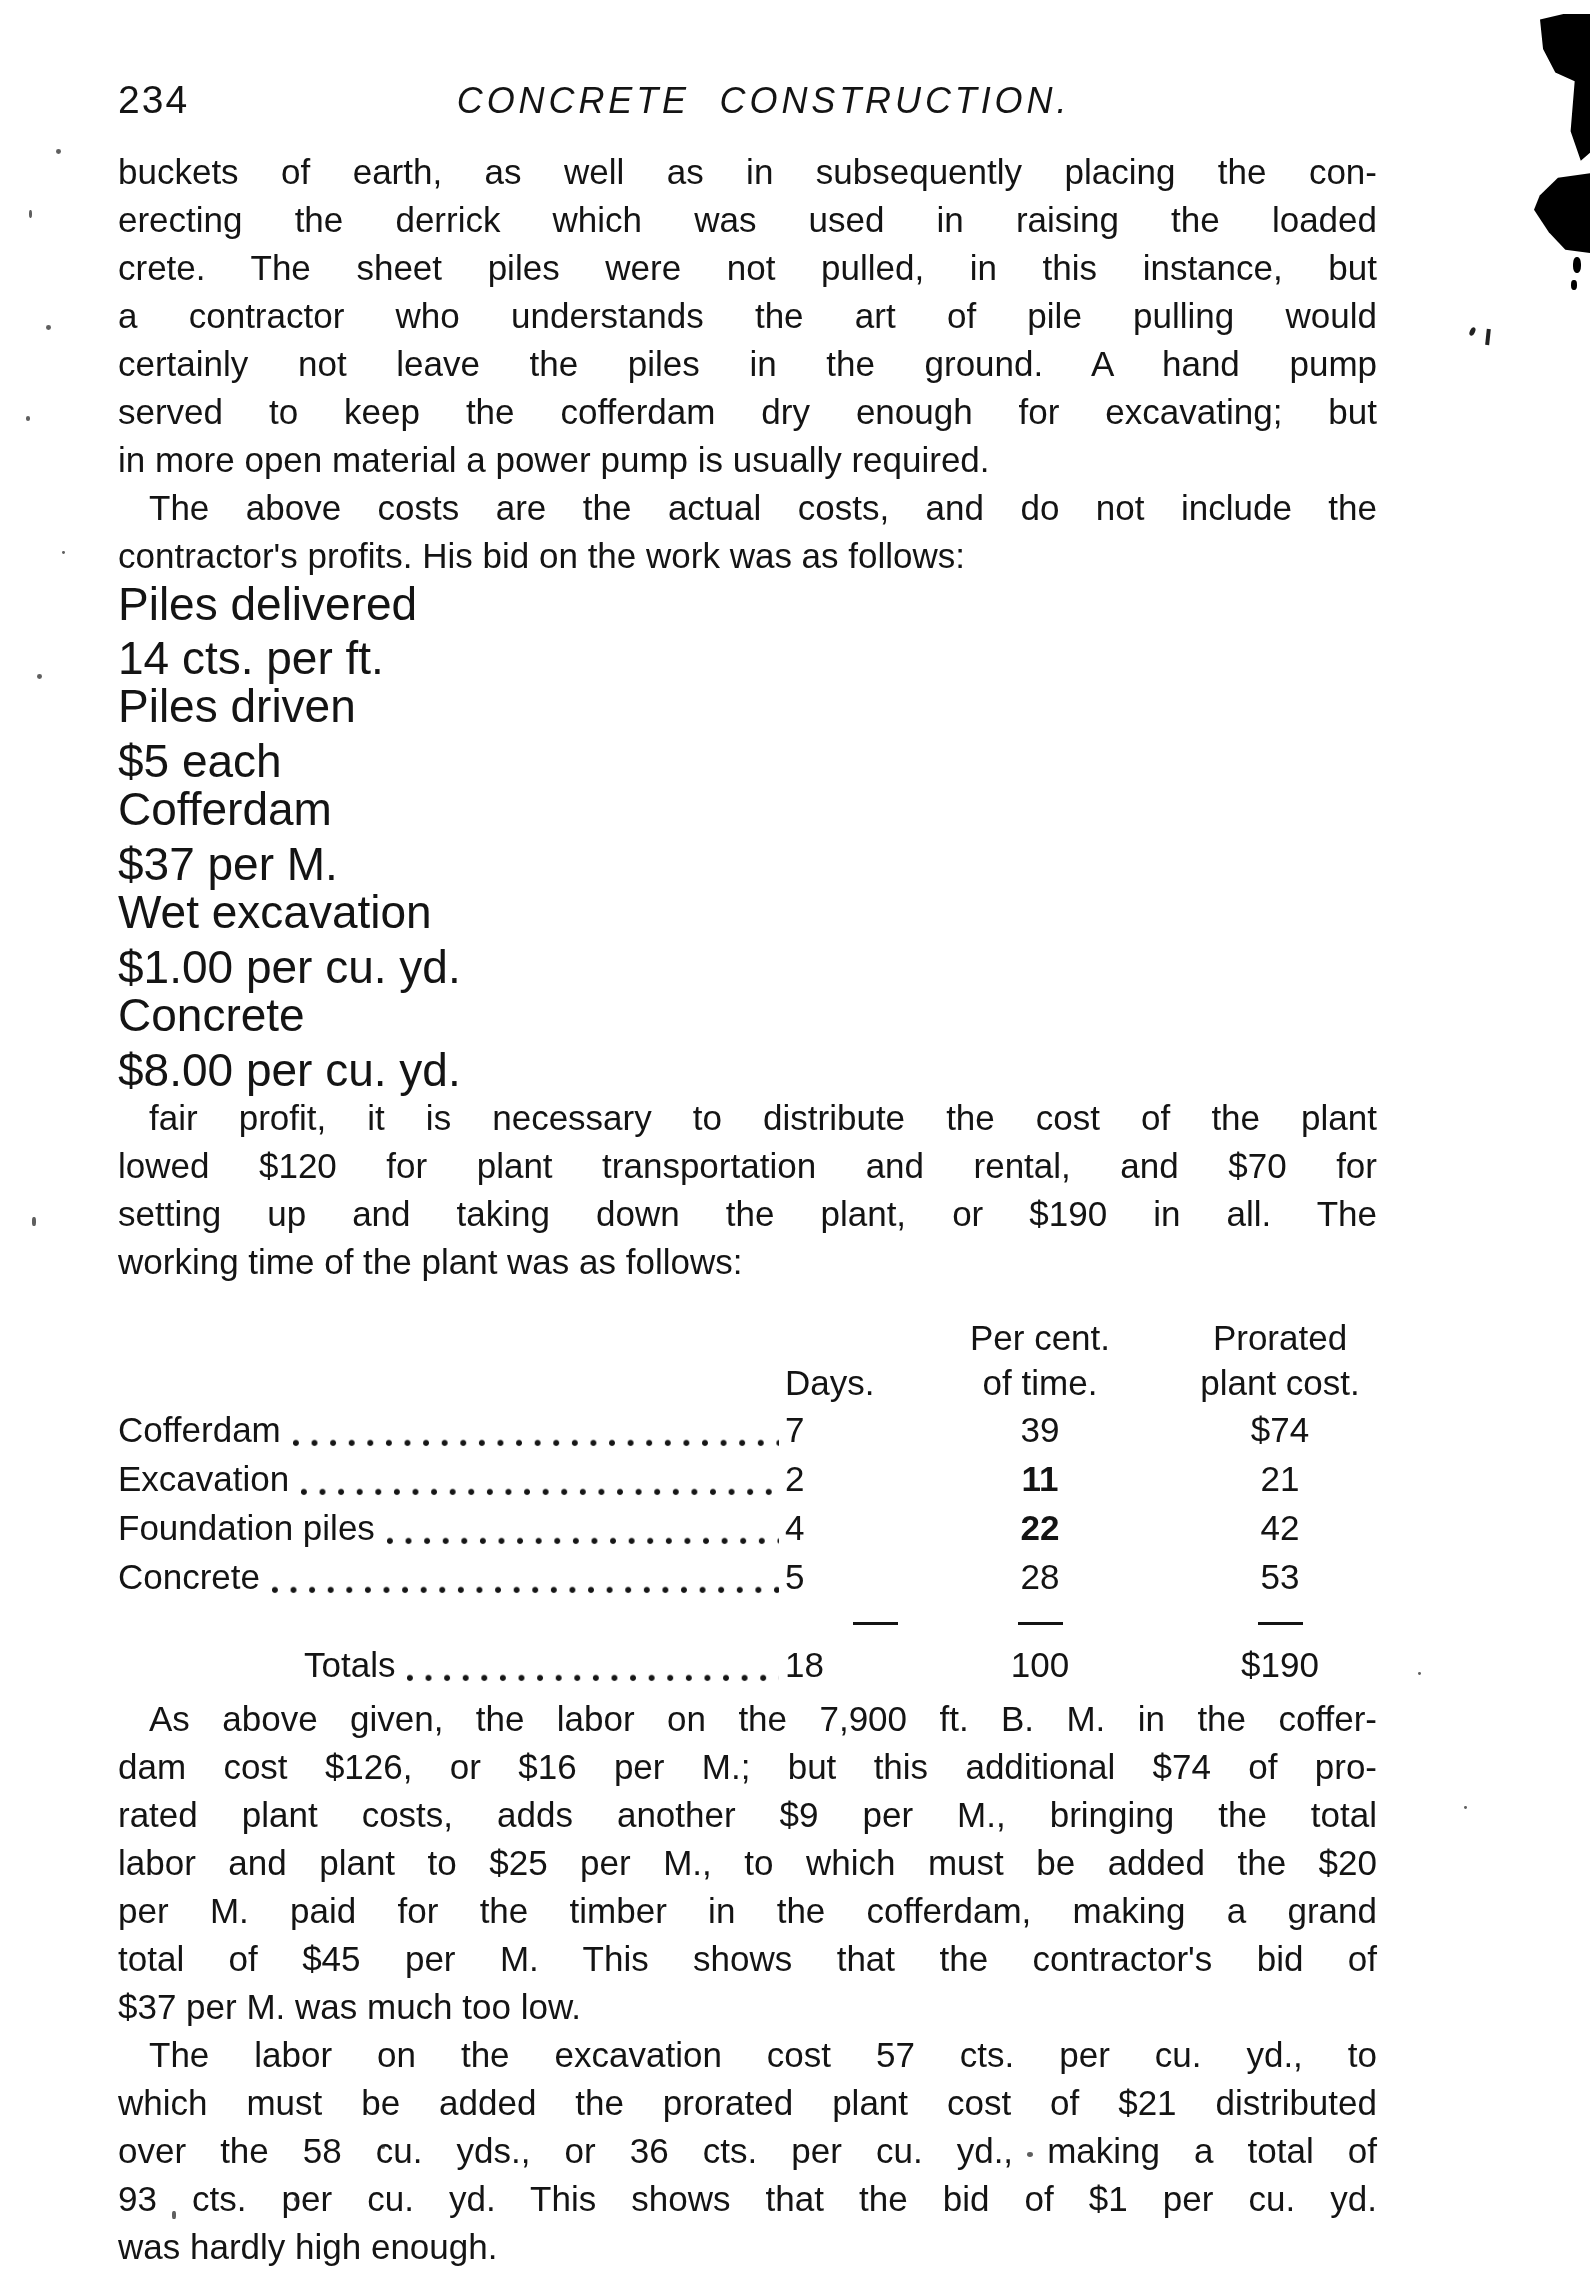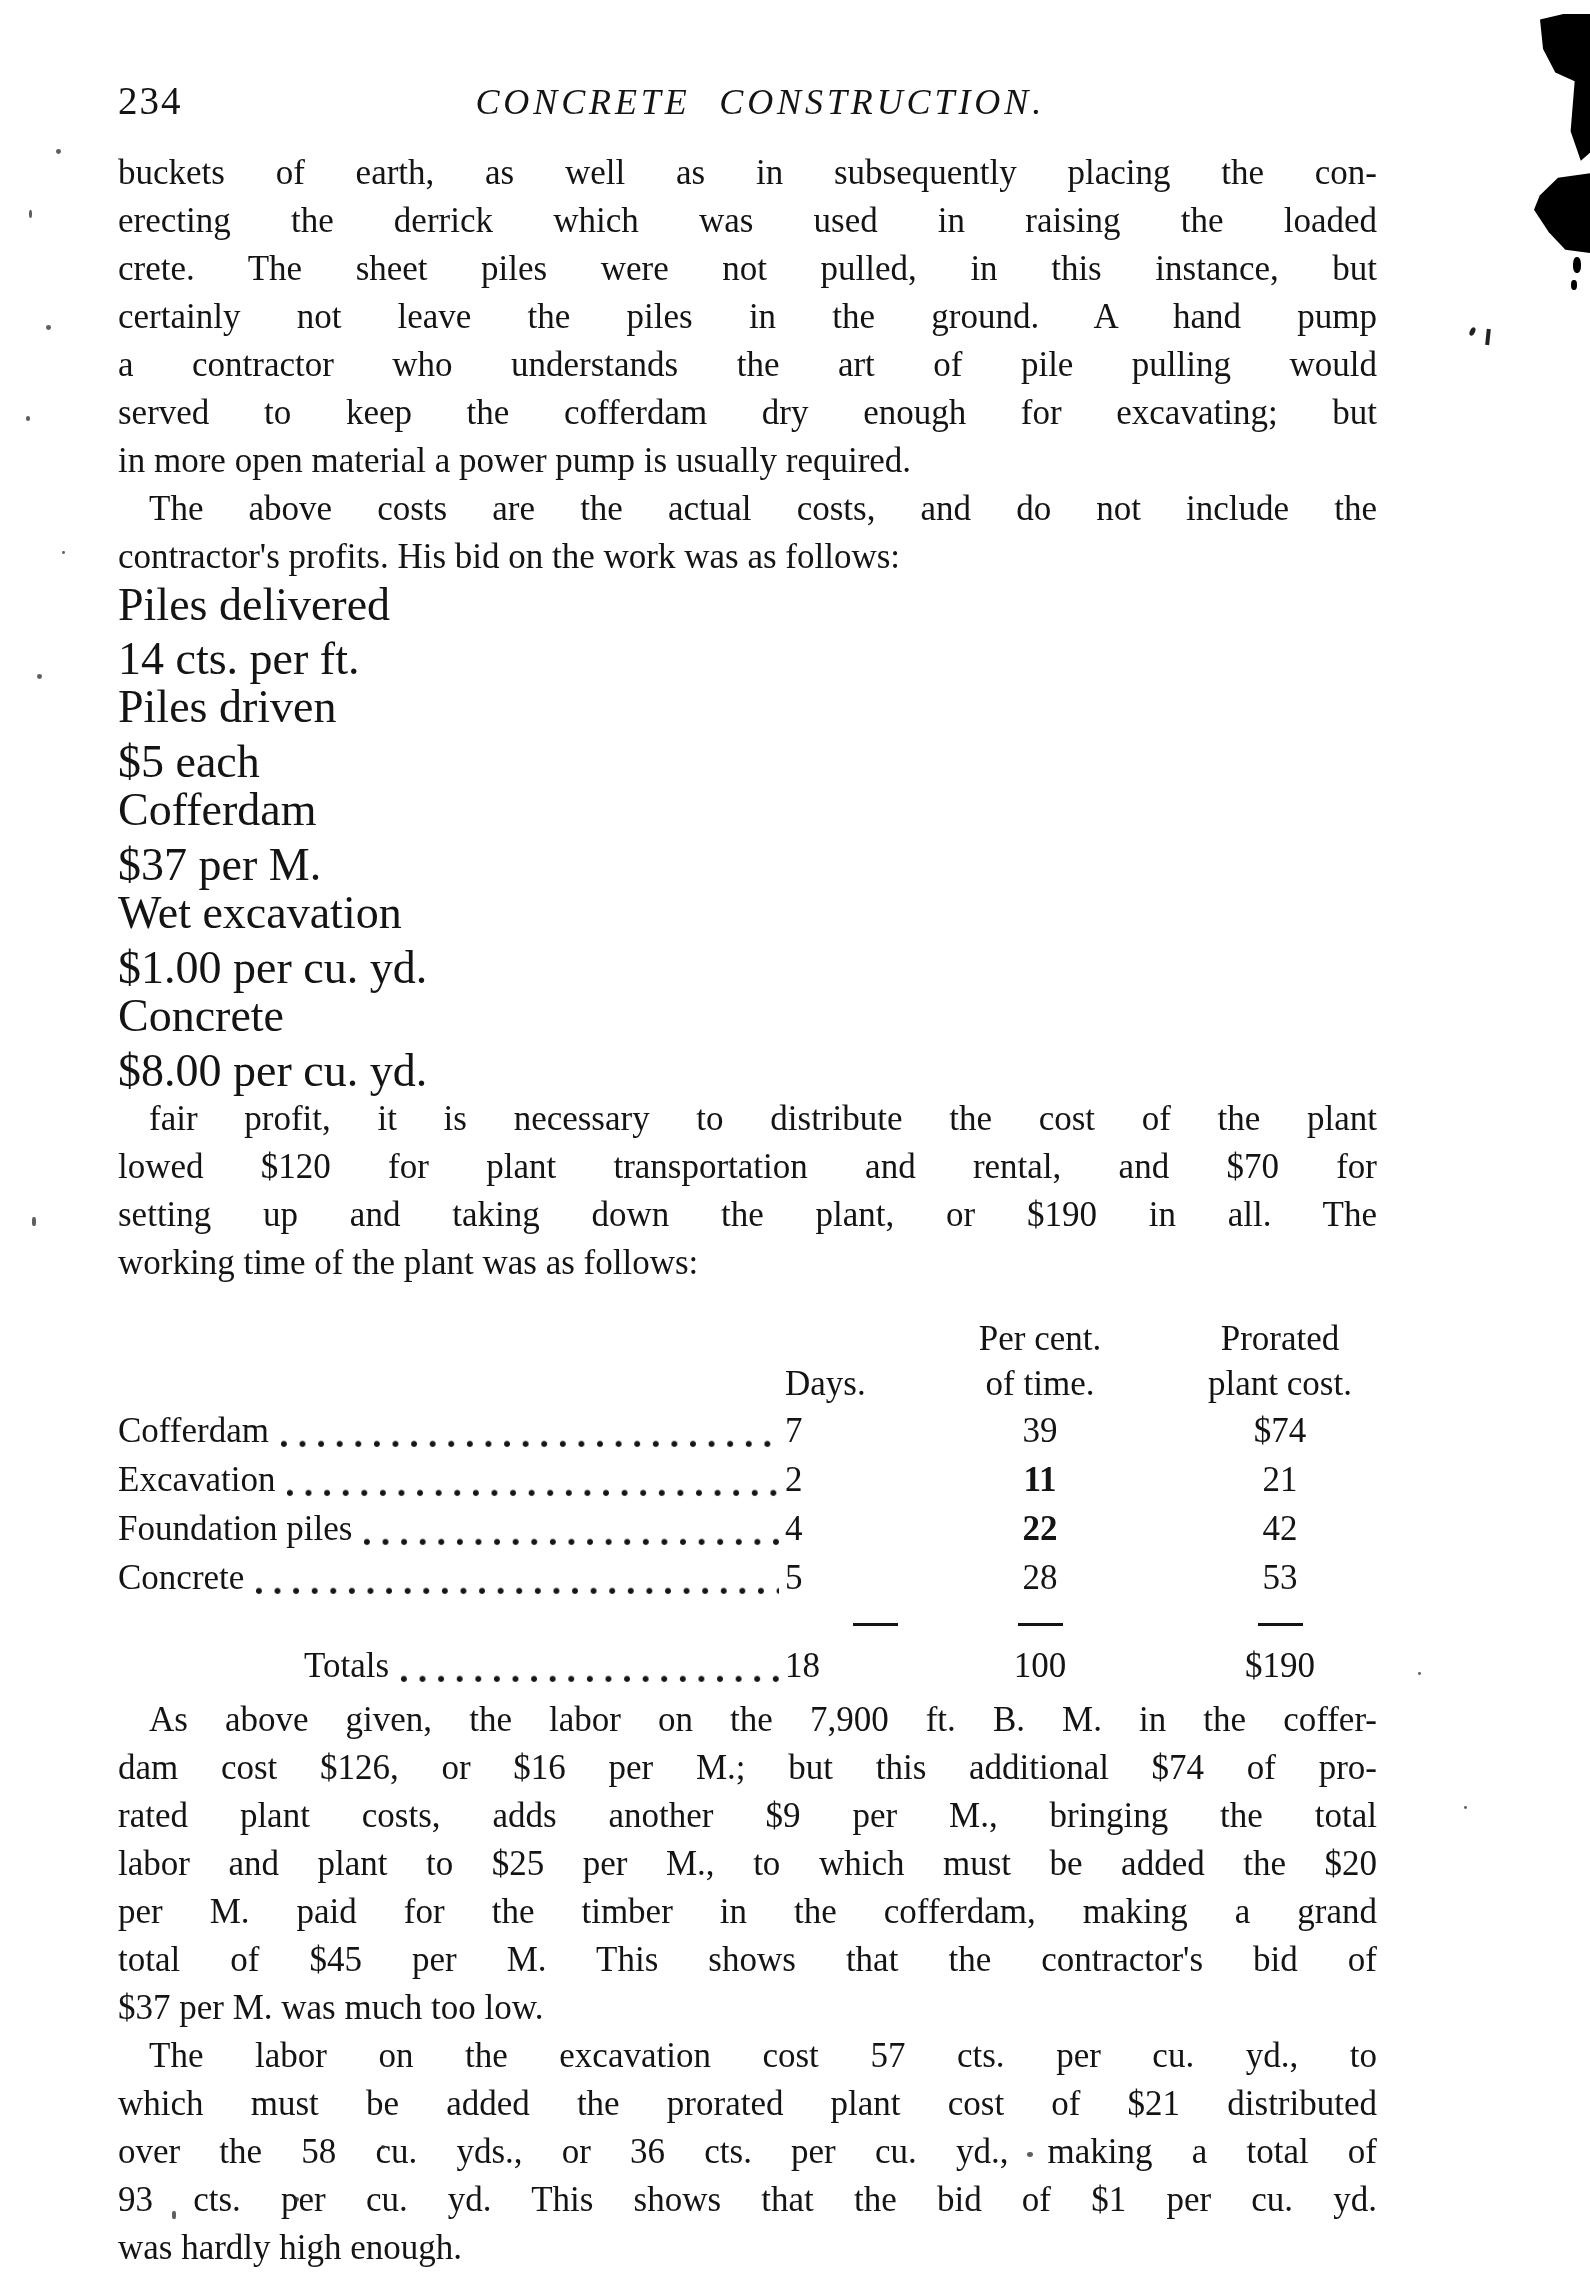--- a/index.html
+++ b/index.html
@@ -1,20 +1,20 @@
 <!DOCTYPE html>
 <html><head>
 <meta charset="utf-8">
 <style>
   html,body{margin:0;padding:0;background:#ffffff;}
   .page{
     position:relative;
     width:1591px;height:2288px;
     background:#ffffff;
-    font-family:Liberation Serif, serif;
+    font-family:Liberation Sans, sans-serif;
     color:#141414;
     overflow:hidden;
   }
   .content{position:absolute;left:118px;top:78px;width:1259px;}
 
   
   .header-row{display:flex;align-items:baseline;margin-bottom:25.5px;}
   .page-number{font-size:39px;letter-spacing:2px;}
   .running-title{
     flex:1;text-align:center;font-style:italic;font-size:36px;
@@ -82,22 +82,22 @@
     <div class="header-row">
       <span class="page-number">234</span>
       <span class="running-title">CONCRETE CONSTRUCTION.</span>
     </div>
 
     <div class="para">
 
     <div class="line">buckets of earth, as well as in subsequently placing the con-</div>
         <div class="line">erecting the derrick which was used in raising the loaded</div>
         <div class="line">crete.  The sheet piles were not pulled, in this instance, but</div>
+        <div class="line">a contractor who understands the art of pile pulling would</div>
         <div class="line">certainly not leave the piles in the ground.  A hand pump</div>
-        <div class="line">a contractor who understands the art of pile pulling would</div>
         <div class="line">served to keep the cofferdam dry enough for excavating; but</div>
         <div class="line">in more open material a power pump is usually required.</div>
       </div>
 
     <div class="para indent">
 
     <div class="line">The above costs are the actual costs, and do not include the</div>
         <div class="line">contractor's profits.  His bid on the work was as follows:</div>
       </div>
 

